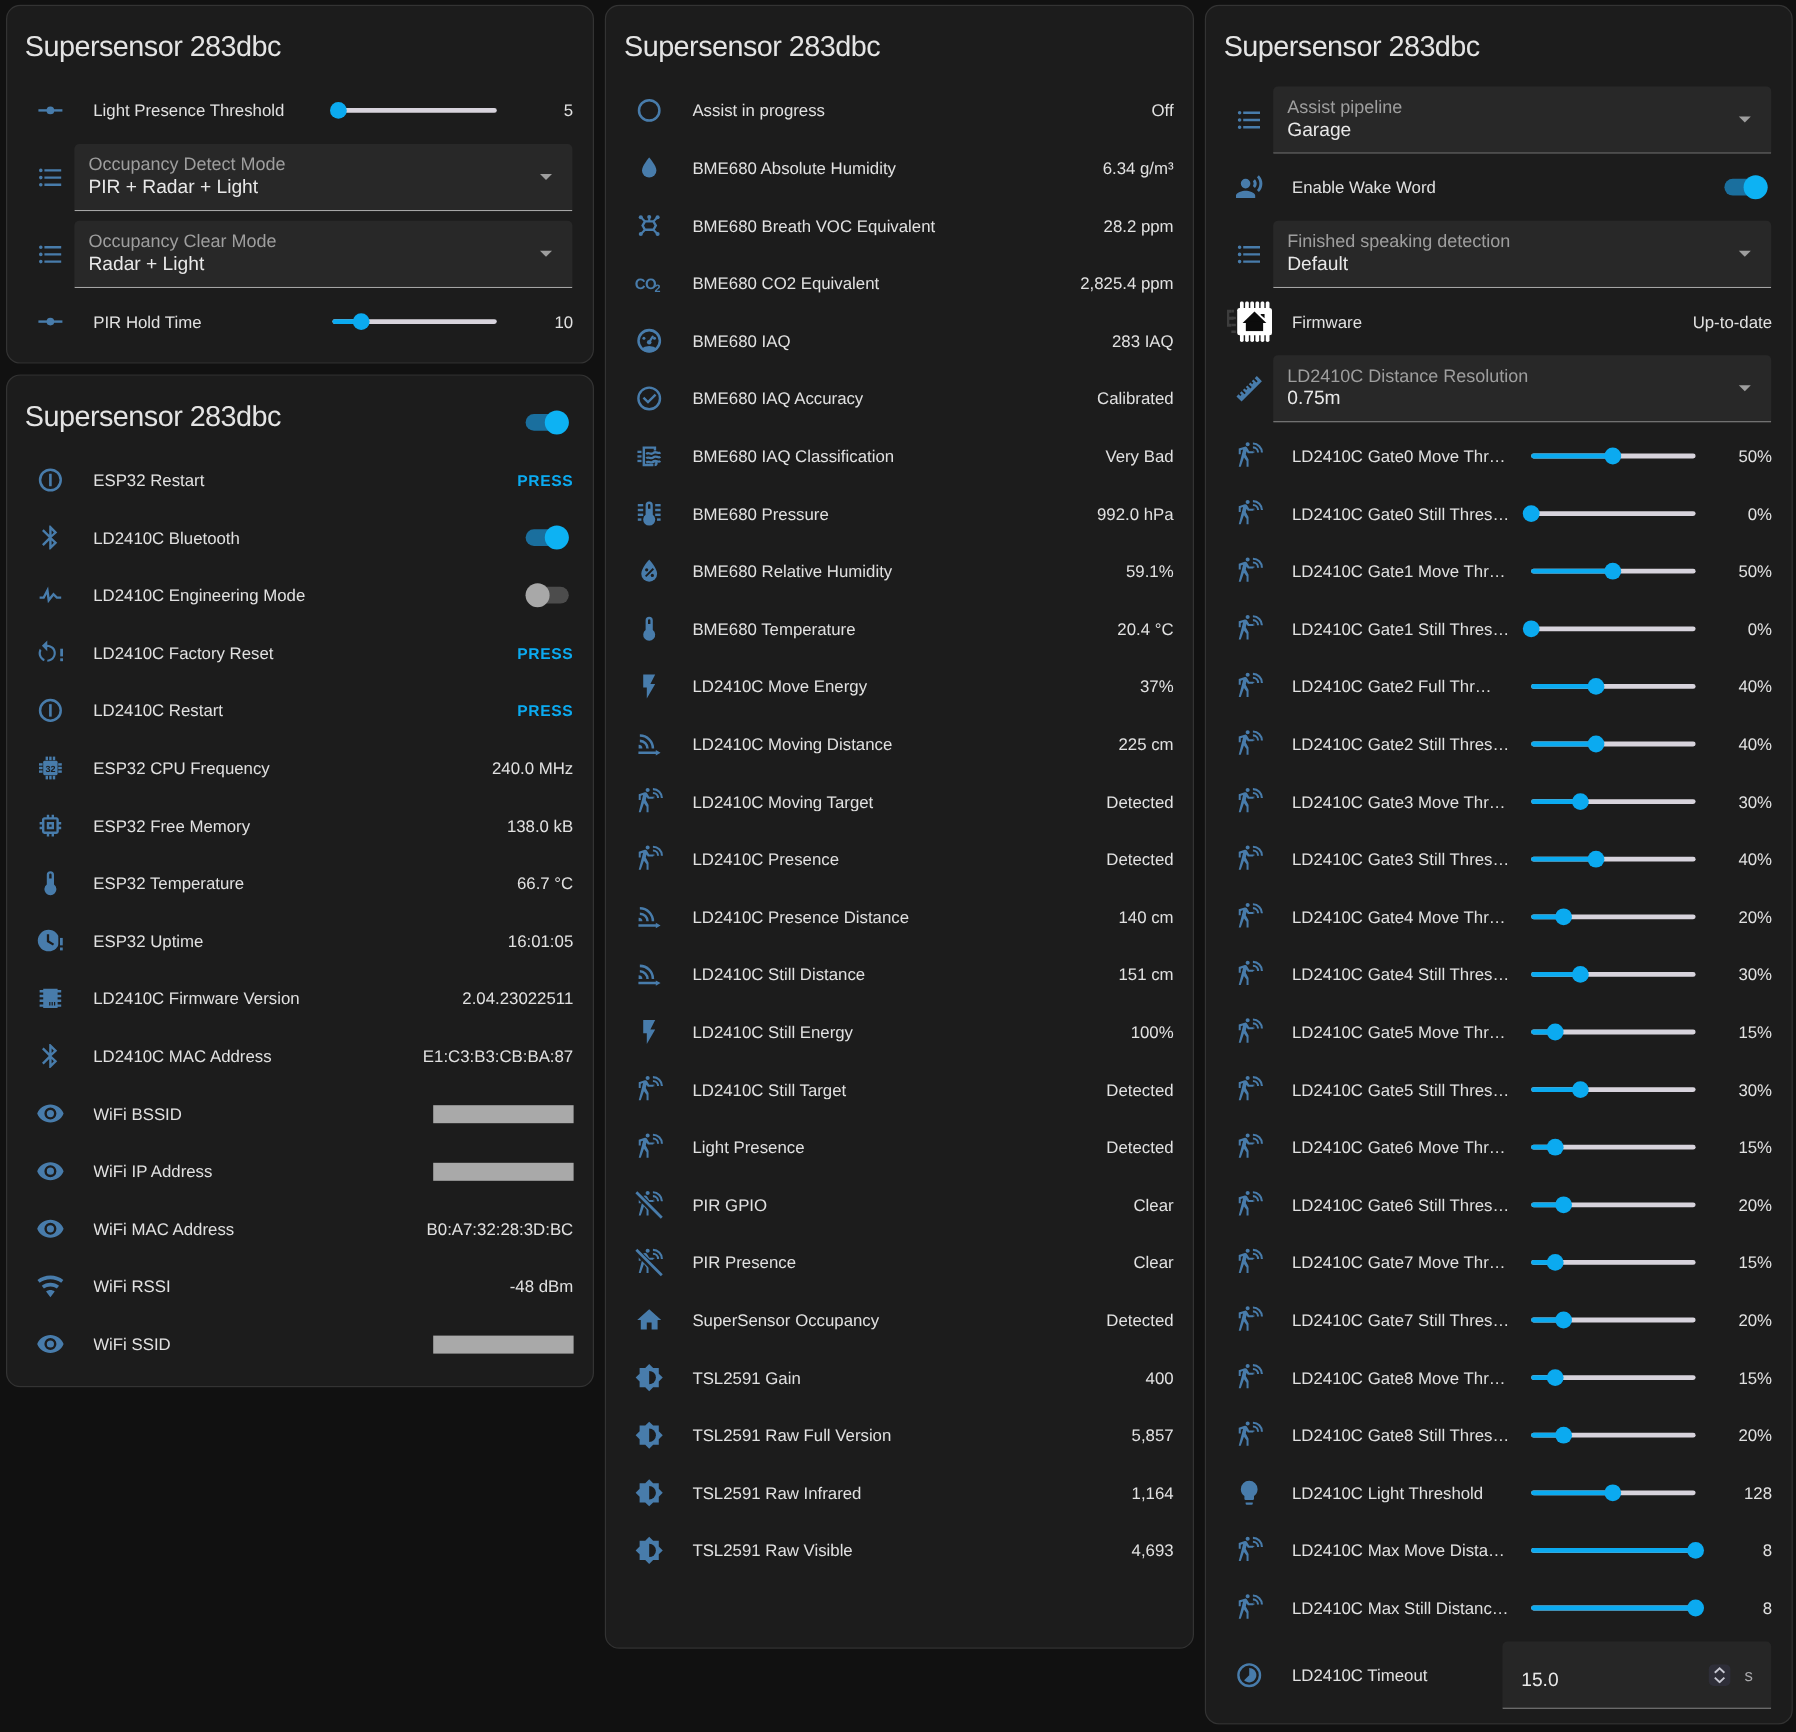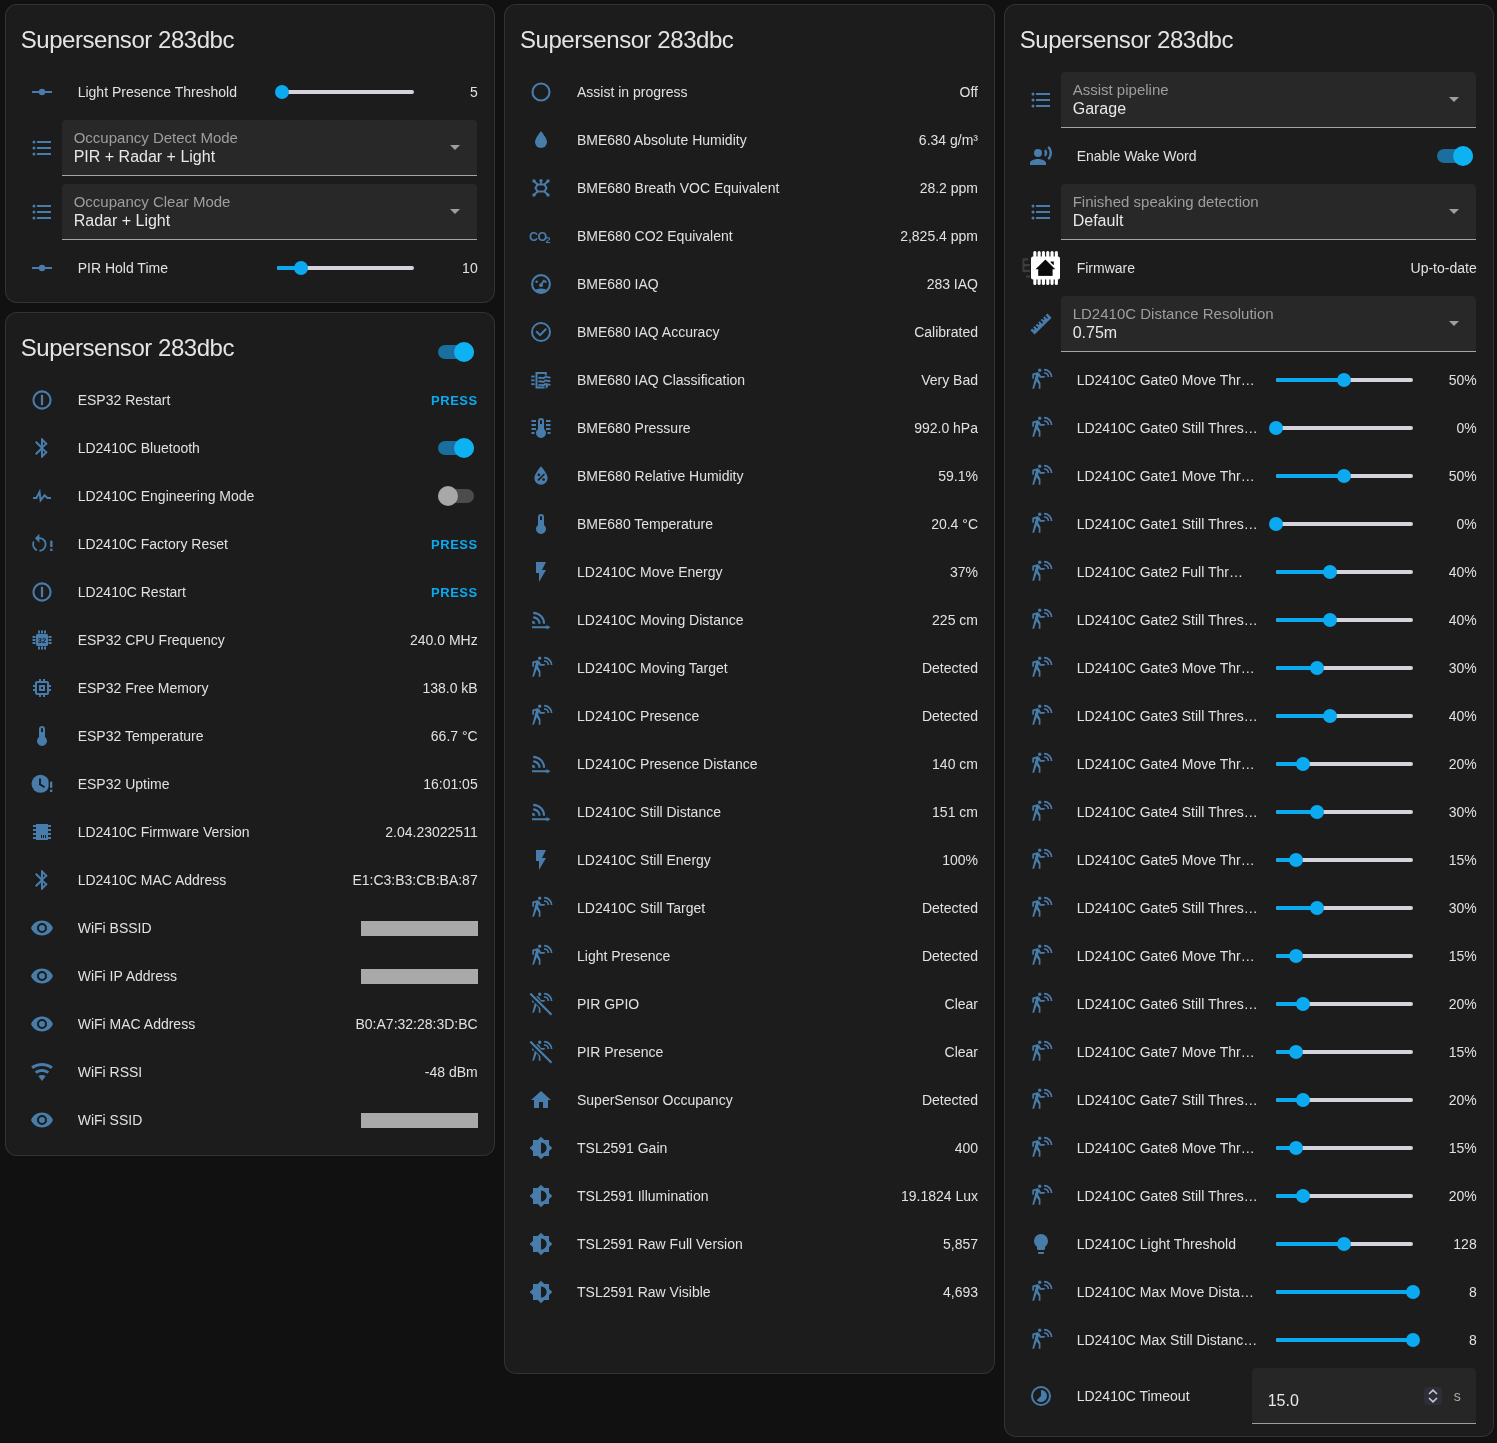--- a/index.html
+++ b/index.html
@@ -560,32 +560,32 @@
       <div class="lbl">TSL2591 Gain</div>
       <div class="val ">400</div>
     </div>
     <div class="row">
       <div class="bdg">
         <svg width="24" height="24" viewBox="0 0 24 24">
           <path fill="#487cab" d="M12,0.7 L15.3,4 H20 V8.7 L23.3,12 L20,15.3 V20 H15.3 L12,23.3 L8.7,20 H4 V15.3 L0.7,12 L4,8.7 V4 H8.7 Z"></path>
           <path d="M12,6.4 a5.6,5.6 0 0 1 0,11.2 z" fill="#1c1c1c"></path>
         </svg>
       </div>
-      <div class="lbl">TSL2591 Illumination</div>
-      <div class="val ">19.1824 Lux</div>
+      <div class="lbl">TSL2591 Raw Full Version</div>
+      <div class="val ">5,857</div>
     </div>
     <div class="row">
       <div class="bdg">
         <svg width="24" height="24" viewBox="0 0 24 24">
           <path fill="#487cab" d="M12,0.7 L15.3,4 H20 V8.7 L23.3,12 L20,15.3 V20 H15.3 L12,23.3 L8.7,20 H4 V15.3 L0.7,12 L4,8.7 V4 H8.7 Z"></path>
           <path d="M12,6.4 a5.6,5.6 0 0 1 0,11.2 z" fill="#1c1c1c"></path>
         </svg>
       </div>
-      <div class="lbl">TSL2591 Raw Full Version</div>
-      <div class="val ">5,857</div>
+      <div class="lbl">TSL2591 Raw Infrared</div>
+      <div class="val ">1,164</div>
     </div>
     <div class="row">
       <div class="bdg">
         <svg width="24" height="24" viewBox="0 0 24 24">
           <path fill="#487cab" d="M12,0.7 L15.3,4 H20 V8.7 L23.3,12 L20,15.3 V20 H15.3 L12,23.3 L8.7,20 H4 V15.3 L0.7,12 L4,8.7 V4 H8.7 Z"></path>
           <path d="M12,6.4 a5.6,5.6 0 0 1 0,11.2 z" fill="#1c1c1c"></path>
         </svg>
       </div>
       <div class="lbl">TSL2591 Raw Visible</div>
       <div class="val ">4,693</div>

